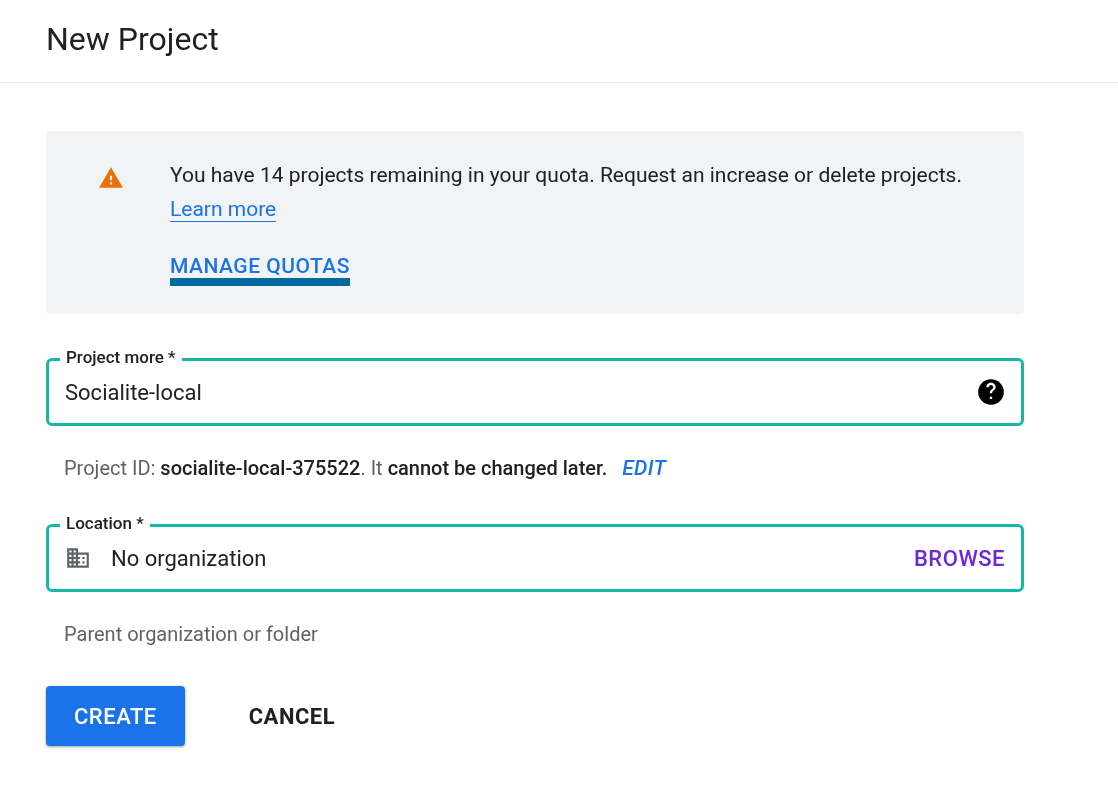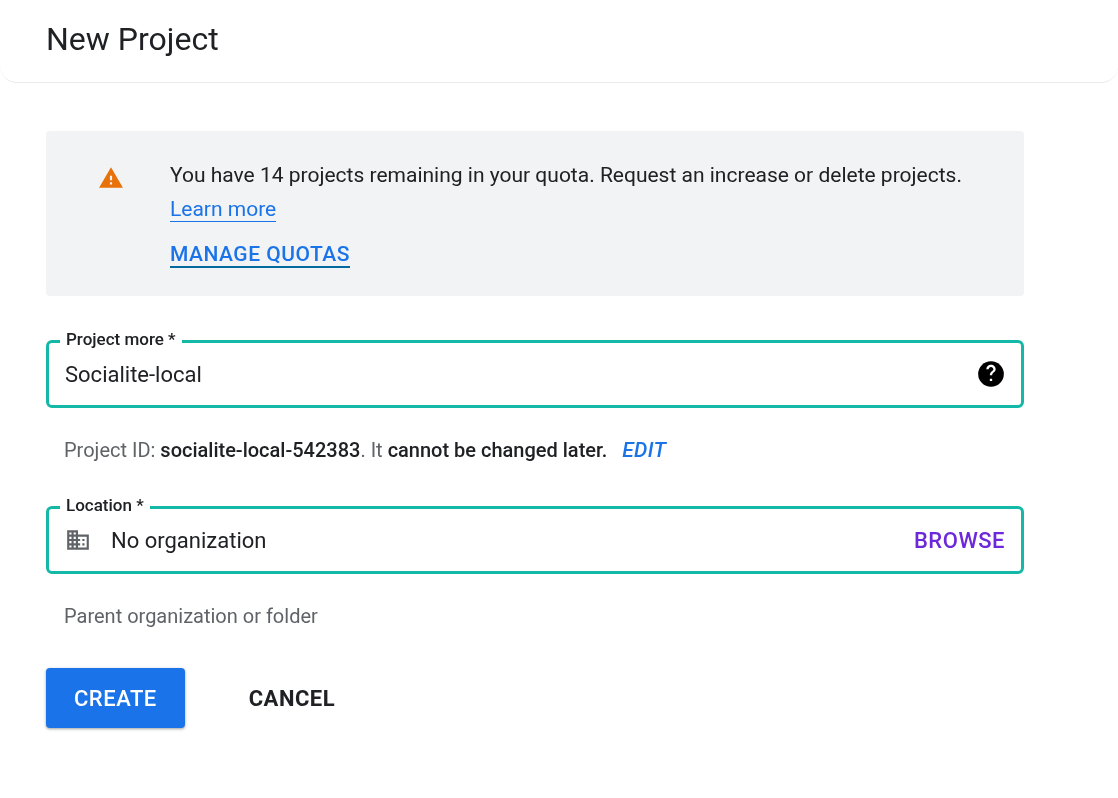--- a/index.html
+++ b/index.html
@@ -8,21 +8,20 @@
       padding: 0;
     }
     body {
       font-family: 'Google Sans', Roboto, Arial, sans-serif;
       background: #fff;
       color: #202124;
     }
     .header {
       padding: 20px 46px 24px;
       border-bottom: 1px solid #e8eaed;
-      border-radius: 17px;
     }
     .header h1 {
       font-size: 32px;
       font-weight: 400;
       color: #202124;
     }
     .content {
       padding: 48px 46px 20px;
       max-width: 1070px;
     }
@@ -53,26 +52,26 @@
       color: #202124;
     }
     .link {
       color: #1a73e8;
       text-decoration: none;
       border-bottom: 1px solid #1a73e8;
       cursor: pointer;
     }
     .manage-link {
       display: inline-block;
-      margin-top: 16px;
+      margin-top: 28px;
       font-size: 21px;
       font-weight: 500;
       color: #1a73e8;
       text-decoration: none;
-      border-bottom: 2px solid #0369a1;
+      border-bottom: 8px solid #0369a1;
       letter-spacing: 0.5px;
       cursor: pointer;
     }
     .field-wrapper {
       position: relative;
       margin-bottom: 16px;
     }
     .field-label {
       position: absolute;
       top: -11px;
@@ -218,21 +217,21 @@
       <span class="help-icon">
         <svg viewBox="0 0 24 24">
             <circle cx="12" cy="12" r="11" fill="#000"></circle>
             <path fill="#fff" d="M11 18h2v-2h-2v2zm1-14c-2.21 0-4 1.79-4 4h2c0-1.1.9-2 2-2s2 .9 2 2c0 2-3 1.75-3 5h2c0-2.25 3-2.5 3-5 0-2.21-1.79-4-4-4z"></path>
           </svg>
       </span>
     </div>
   </div>
 
   <div class="field-helper">
-    <span>Project ID: </span><span class="bold">socialite-local-542383</span><span>. It </span><span class="bold">cannot be changed later.</span>
+    <span>Project ID: </span><span class="bold">socialite-local-375522</span><span>. It </span><span class="bold">cannot be changed later.</span>
     <span class="edit-link">EDIT</span>
   </div>
 
   <div class="field-wrapper">
     <label class="field-label">Location *</label>
     <div class="field-input-row">
       <div class="location-value">
         <span class="org-icon">
           <svg viewBox="0 0 24 24">
               <path fill="#5f6368" d="M12 7V3H2v18h20V7H12zM6 19H4v-2h2v2zm0-4H4v-2h2v2zm0-4H4V9h2v2zm0-4H4V5h2v2zm4 12H8v-2h2v2zm0-4H8v-2h2v2zm0-4H8V9h2v2zm0-4H8V5h2v2zm10 12h-8v-2h2v-2h-2v-2h2v-2h-2V9h8v10zm-2-8h-2v2h2v-2zm0 4h-2v2h2v-2z"></path>

